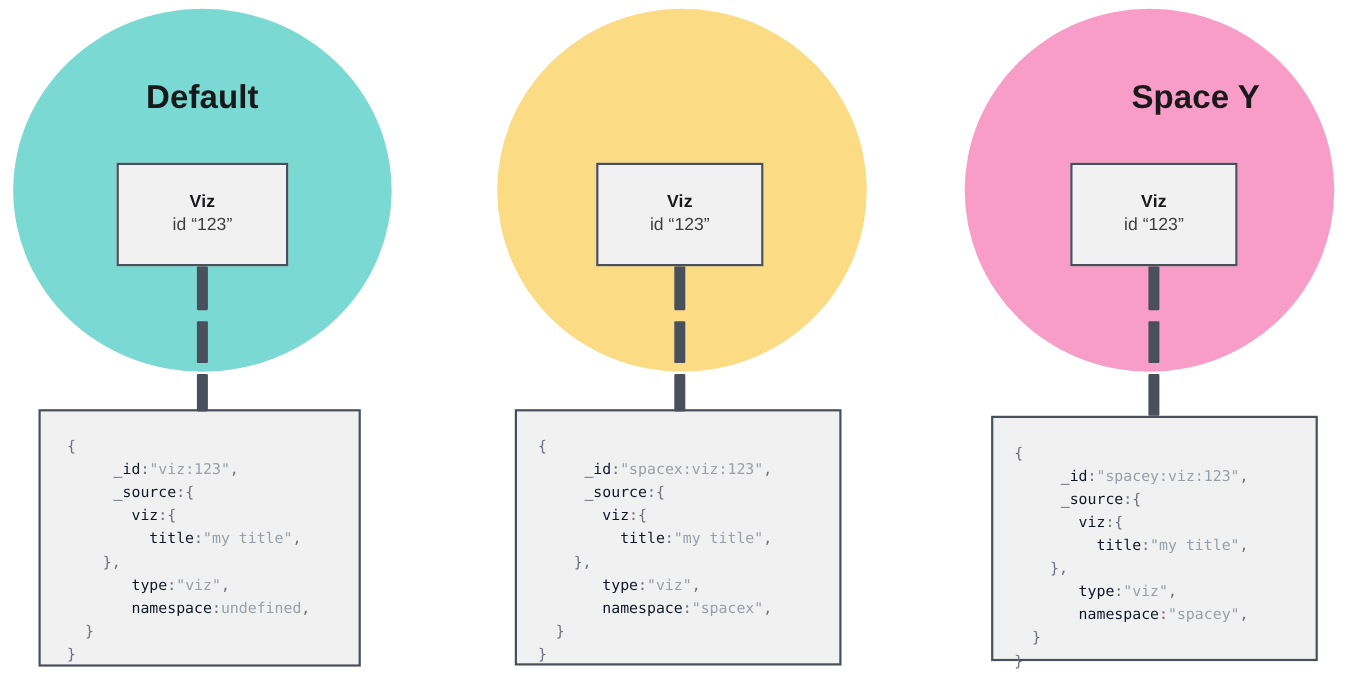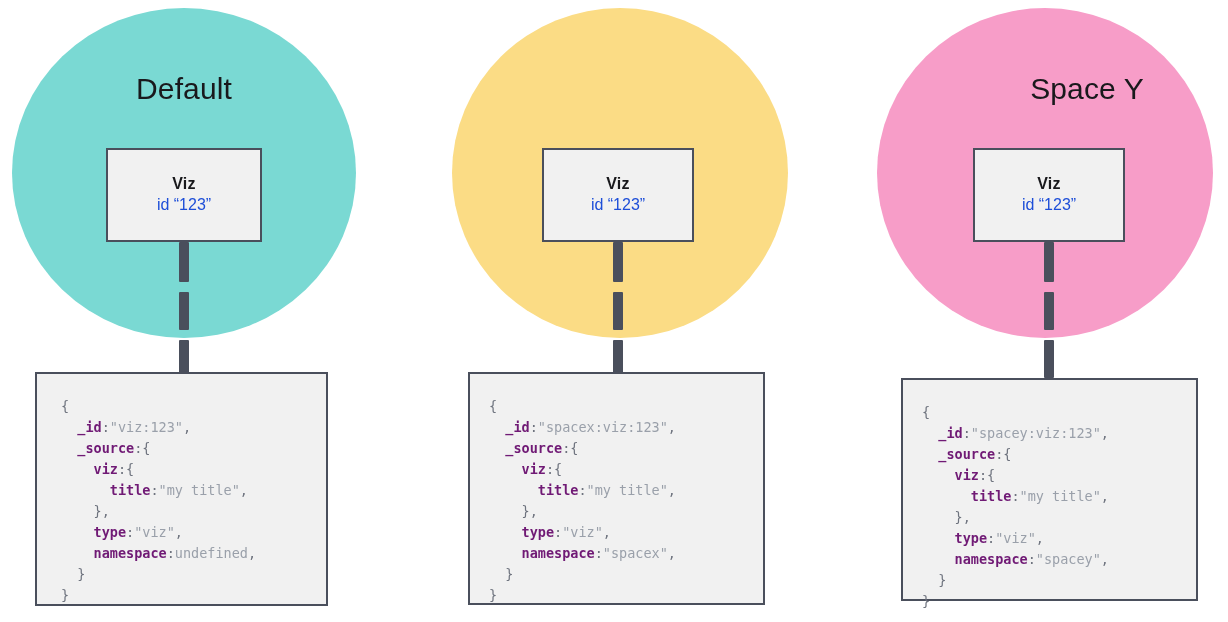--- a/index.html
+++ b/index.html
@@ -27,21 +27,21 @@
   .space-circle {
     position: absolute;
     border-radius: 50%;
   }
   .space-title {
     position: absolute;
     left: 0;
     width: 100%;
     text-align: center;
     font-size: 30px;
-    font-weight: 400;
+    font-weight: 700;
     color: #19191c;
     letter-spacing: 0.1px;
     line-height: 1;
   }
 
   
   .viz-box {
     position: absolute;
     background: #f1f1f1;
     border: 2px solid #4a4f5c;
@@ -55,21 +55,21 @@
   .viz-title {
     font-size: 16px;
     font-weight: 700;
     color: #19191c;
     line-height: 1.25;
     letter-spacing: 0.2px;
   }
   .viz-sub {
     font-size: 16px;
     font-weight: 400;
-    color: #1d4ed8;
+    color: #404040;
     line-height: 1.3;
     margin-top: 1px;
   }
 
   
   .connector {
     position: absolute;
     width: 10px;
     z-index: 3;
   }
@@ -93,21 +93,21 @@
   .code-text {
     font-family: "DejaVu Sans Mono", "Liberation Mono", monospace;
     font-size: 13.5px;
     line-height: 21px;
     white-space: pre;
     color: #8d929c;
   }
   .code-line {
     white-space: pre;
   }
-  .k { color: #701a75; font-weight: 700; }
+  .k { color: #0f172a; font-weight: 400; margin-left: 26px; }
   .p { color: #6e737e; }
   .v { color: #9aa0aa; }
   .b { color: #6e737e; }
 </style>
 </head>
 <body>
 
 <div class="stage">
 
   <div class="space-circle" style="left:12px; top:8px; width:344px; height:330px; background:#7ad9d3;"></div>

